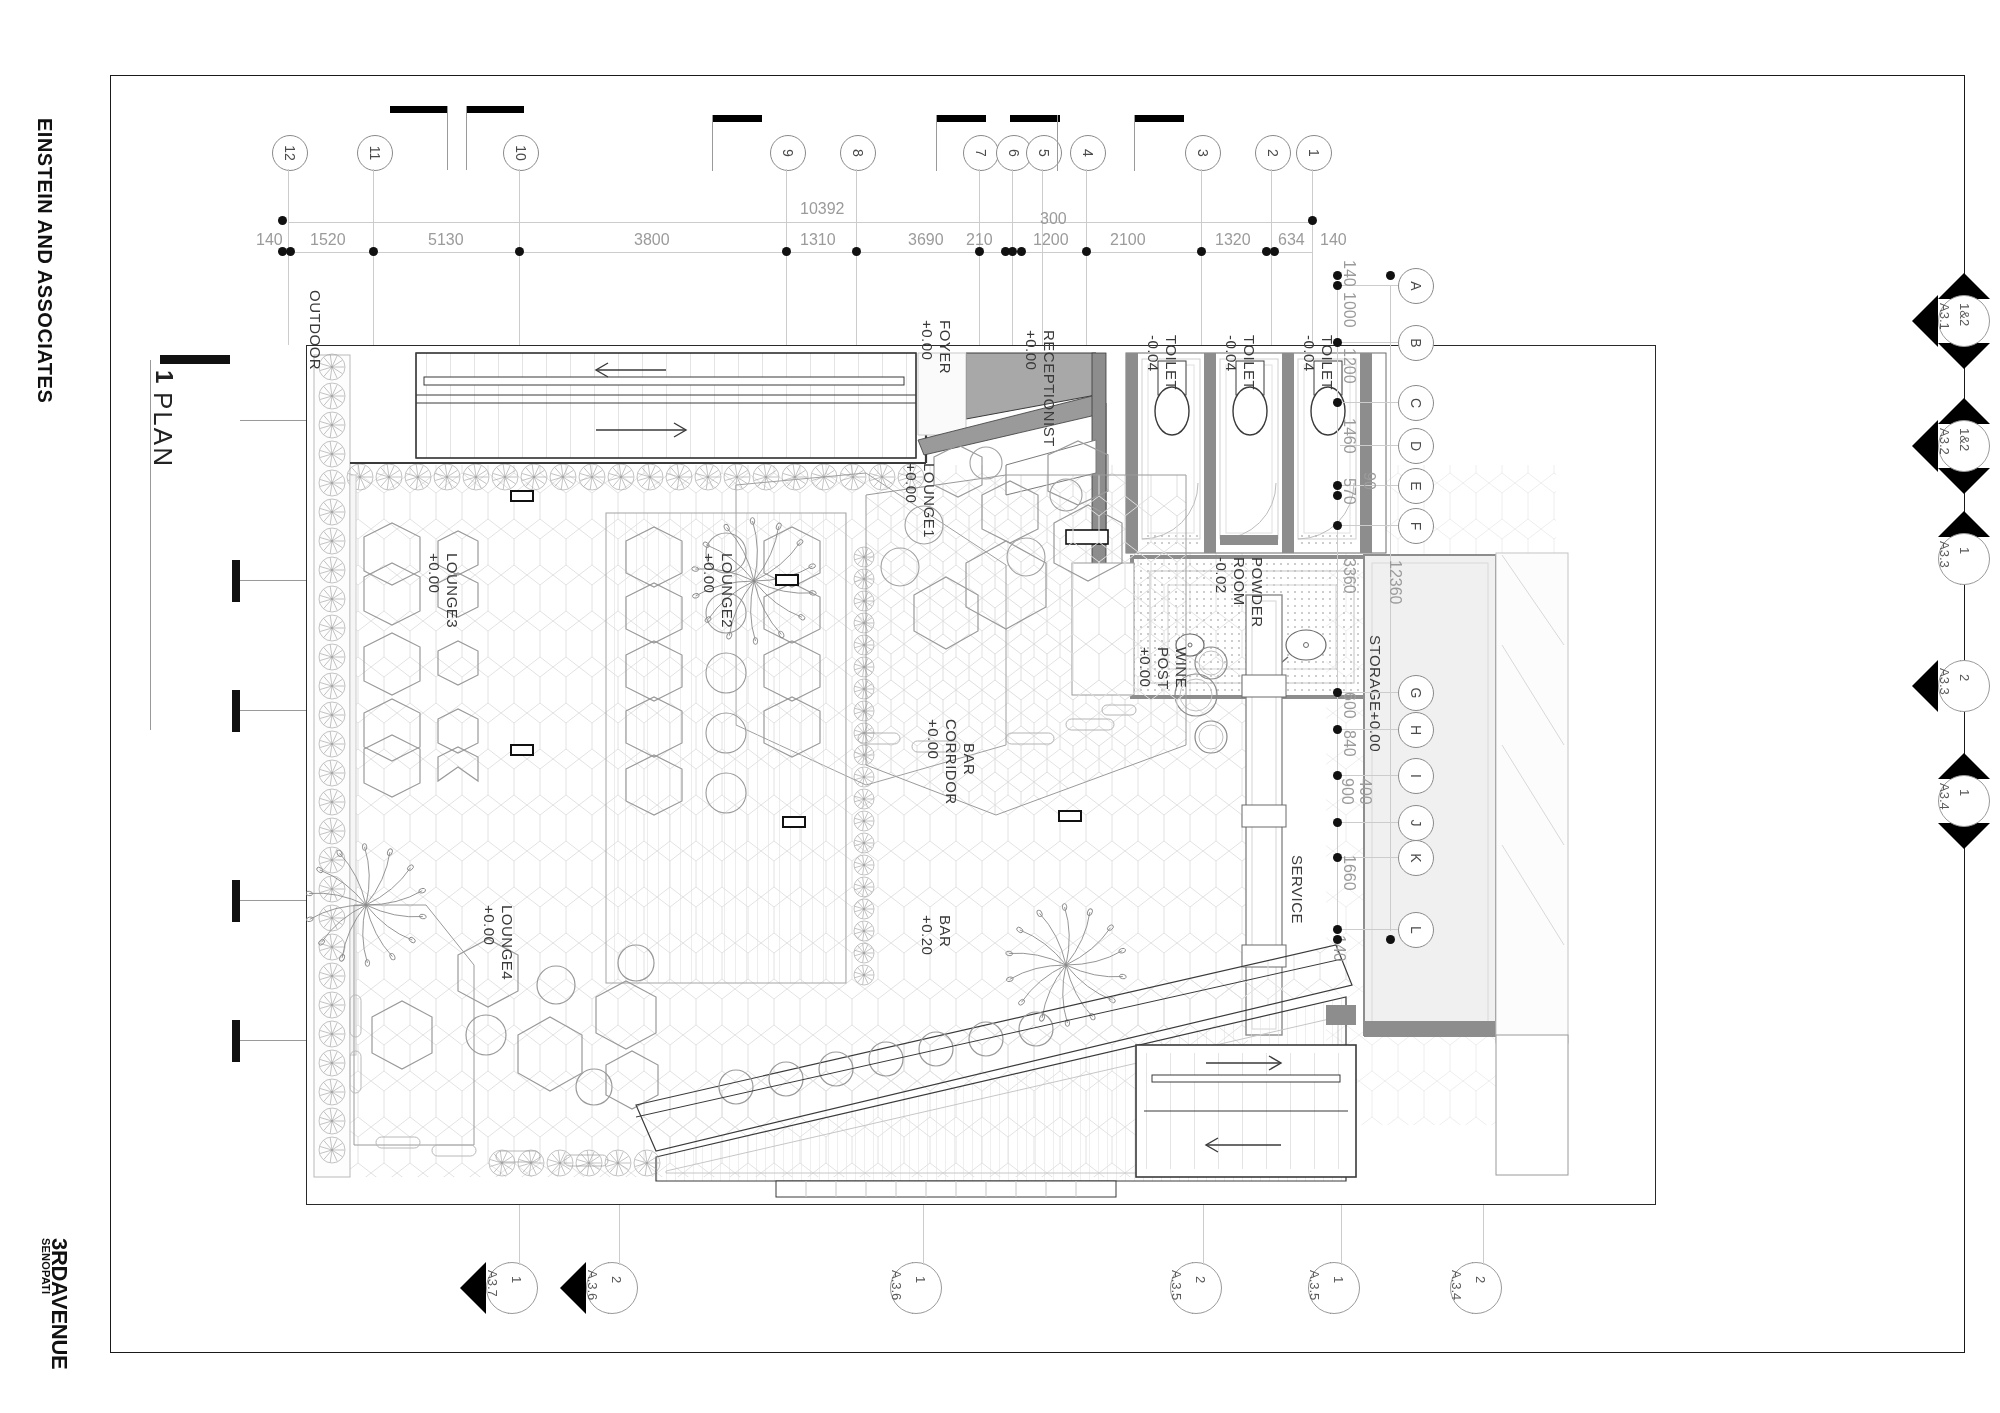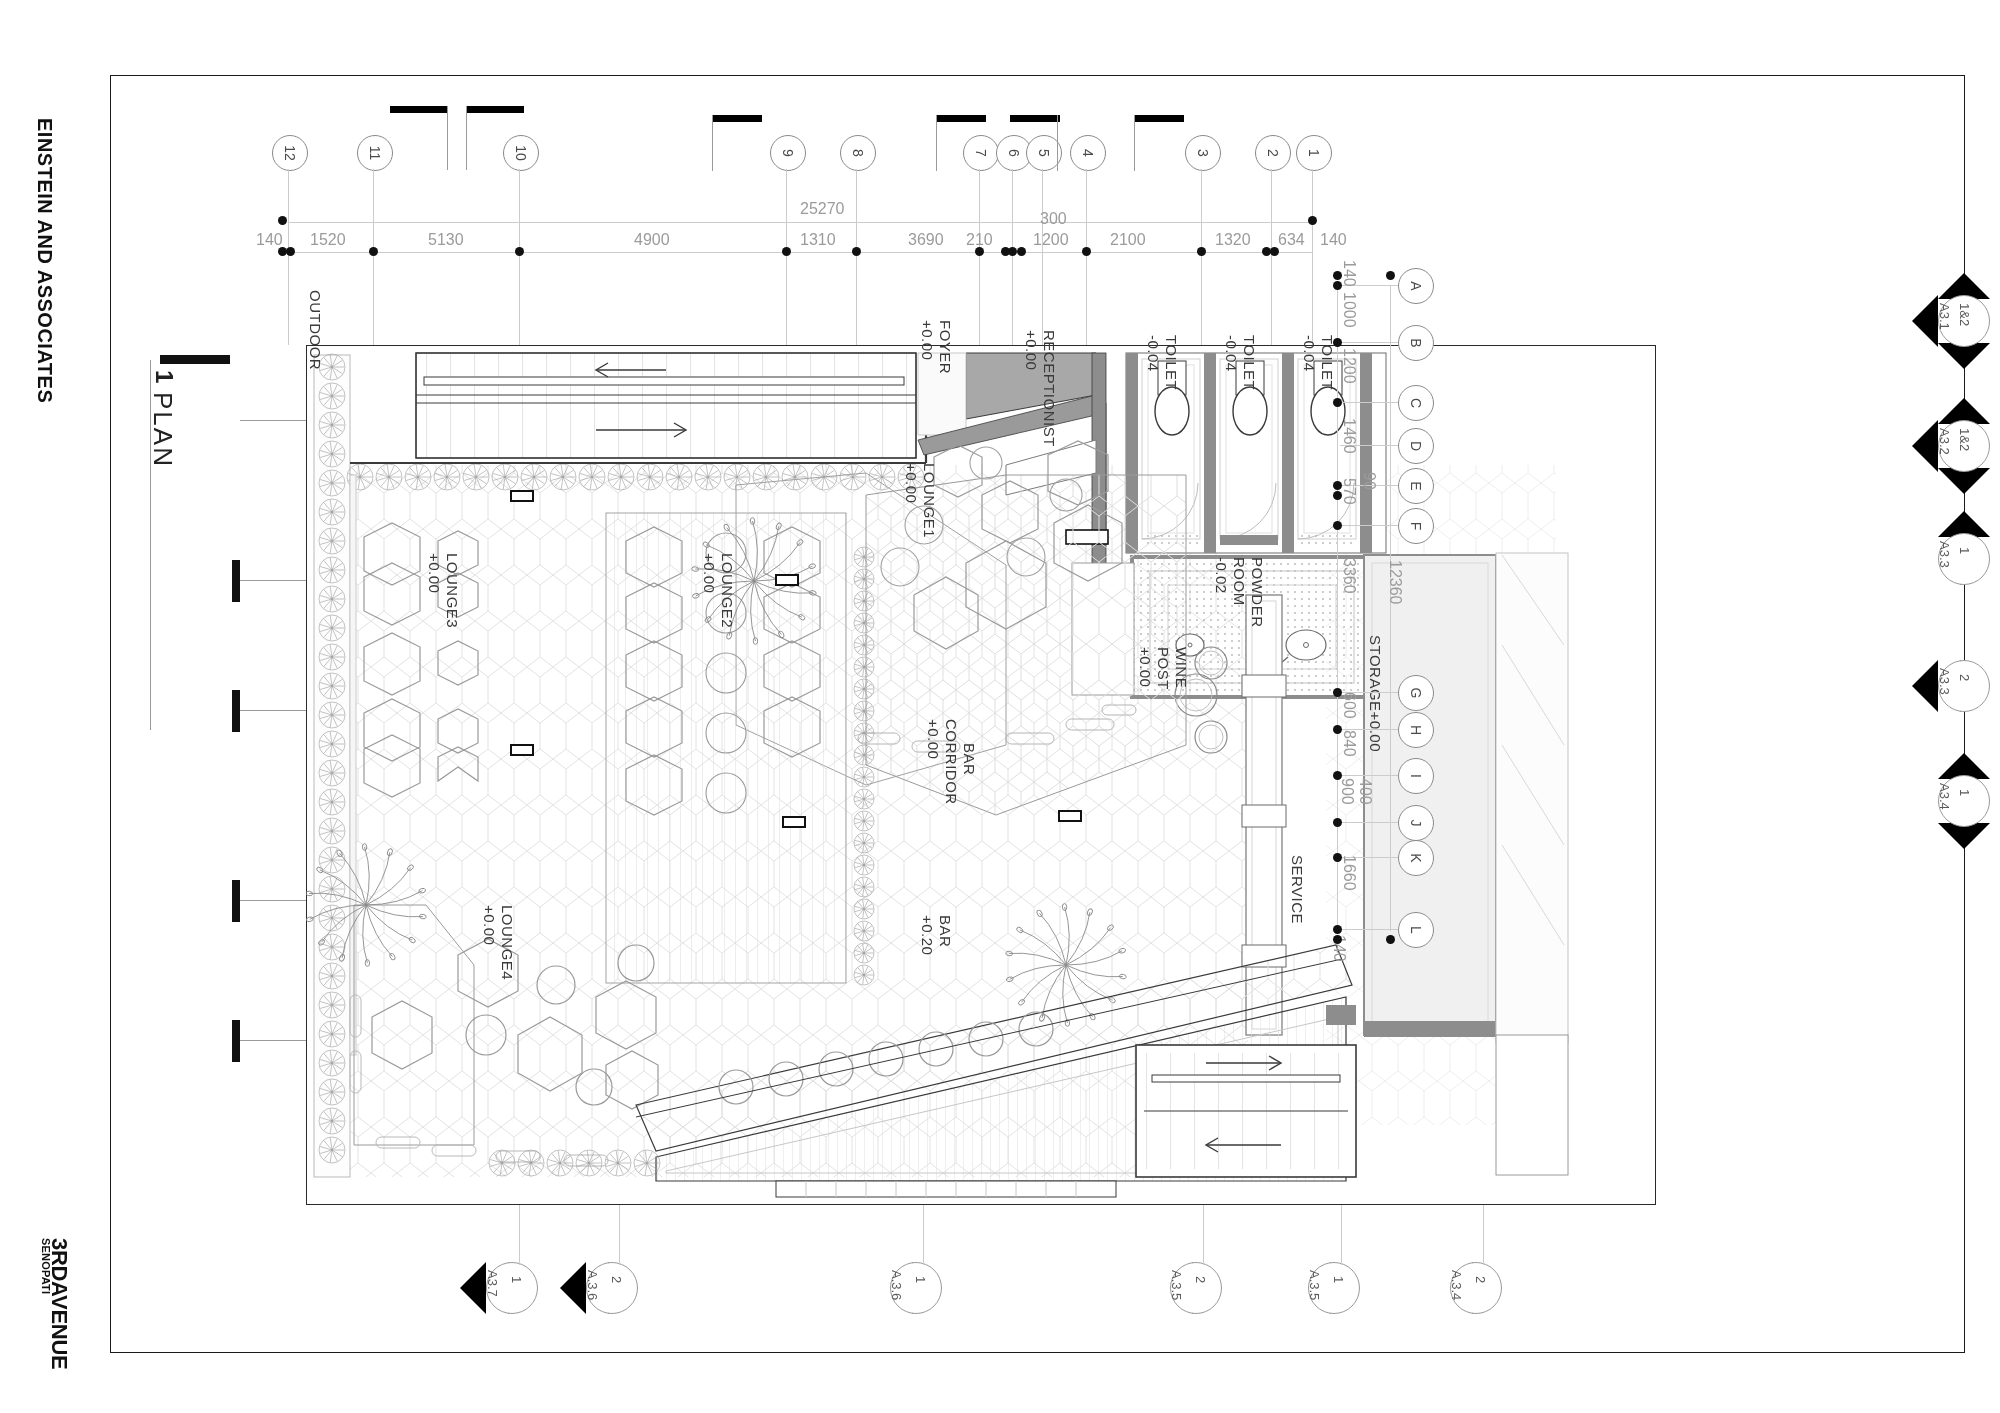--- a/index.html
+++ b/index.html
@@ -153,25 +153,25 @@
 <div class="wtick" style="left:936px;top:115px;width:50px;"></div>
 <div class="wtickline" style="left:936px;top:115px;height:56px;"></div>
 <div class="wtick" style="left:1010px;top:115px;width:50px;"></div>
 <div class="wtickline" style="left:1057px;top:115px;height:56px;"></div>
 <div class="wtick" style="left:1134px;top:115px;width:50px;"></div>
 <div class="wtickline" style="left:1134px;top:115px;height:56px;"></div>
 
 <div class="gridline" style="left:288px;top:222px;width:1025px;height:1px;"></div>
 <div class="gridline" style="left:288px;top:252px;width:1025px;height:1px;"></div>
 
-<div class="dimtxt" style="left:800px;top:200px;">25270</div>
+<div class="dimtxt" style="left:800px;top:200px;">10392</div>
 <div class="dimtxt" style="left:256px;top:231px;">140</div>
 <div class="dimtxt" style="left:310px;top:231px;">1520</div>
 <div class="dimtxt" style="left:428px;top:231px;">5130</div>
-<div class="dimtxt" style="left:634px;top:231px;">4900</div>
+<div class="dimtxt" style="left:634px;top:231px;">3800</div>
 <div class="dimtxt" style="left:800px;top:231px;">1310</div>
 <div class="dimtxt" style="left:908px;top:231px;">3690</div>
 <div class="dimtxt" style="left:966px;top:231px;">210</div>
 <div class="dimtxt" style="left:1040px;top:210px;">300</div>
 <div class="dimtxt" style="left:1033px;top:231px;">1200</div>
 <div class="dimtxt" style="left:1110px;top:231px;">2100</div>
 <div class="dimtxt" style="left:1215px;top:231px;">1320</div>
 <div class="dimtxt" style="left:1278px;top:231px;">634</div>
 <div class="dimtxt" style="left:1320px;top:231px;">140</div>
 

